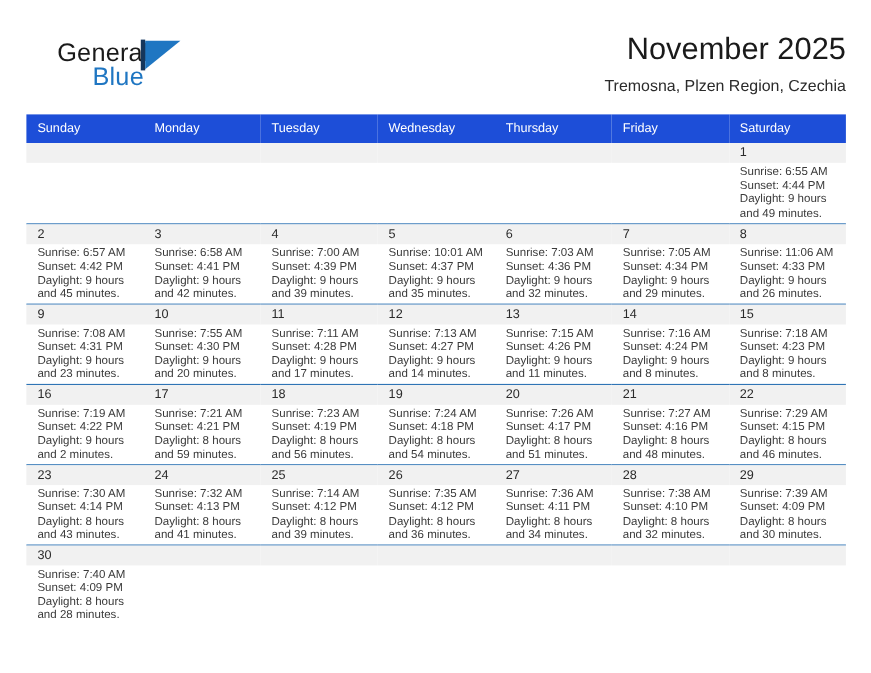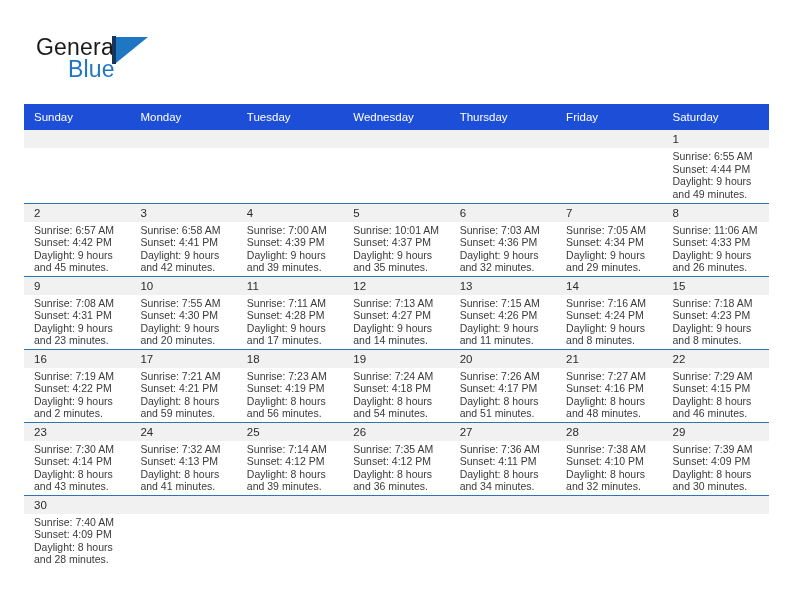--- a/index.html
+++ b/index.html
@@ -24,21 +24,21 @@
   
   .header {
     position: absolute;
     left: 24px;
     top: 28px;
     right: 23px;
     height: 72px;
   }
   .brand {
     position: absolute;
-    left: 12px;
+    left: 28px;
     top: 6px;
     width: 180px;
     height: 56px;
   }
   .brand-general {
     position: absolute;
     left: 0;
     top: 0;
     font-size: 23px;
     letter-spacing: .2px;
@@ -161,20 +161,24 @@
 
   <div class="header">
 
     <div class="brand">
       <span class="brand-general">General</span>
       <span class="brand-bar"></span>
       <span class="brand-tri"></span>
       <span class="brand-blue">Blue</span>
     </div>
 
+    <div class="title-wrap">
+      <div class="cal-title">November 2025</div>
+      <div class="cal-subtitle">Tremosna, Plzen Region, Czechia</div>
+    </div>
 
   </div>
 
   <table class="calendar">
     <thead>
       <tr>
         <th>Sunday</th>
         <th>Monday</th>
         <th>Tuesday</th>
         <th>Wednesday</th>

